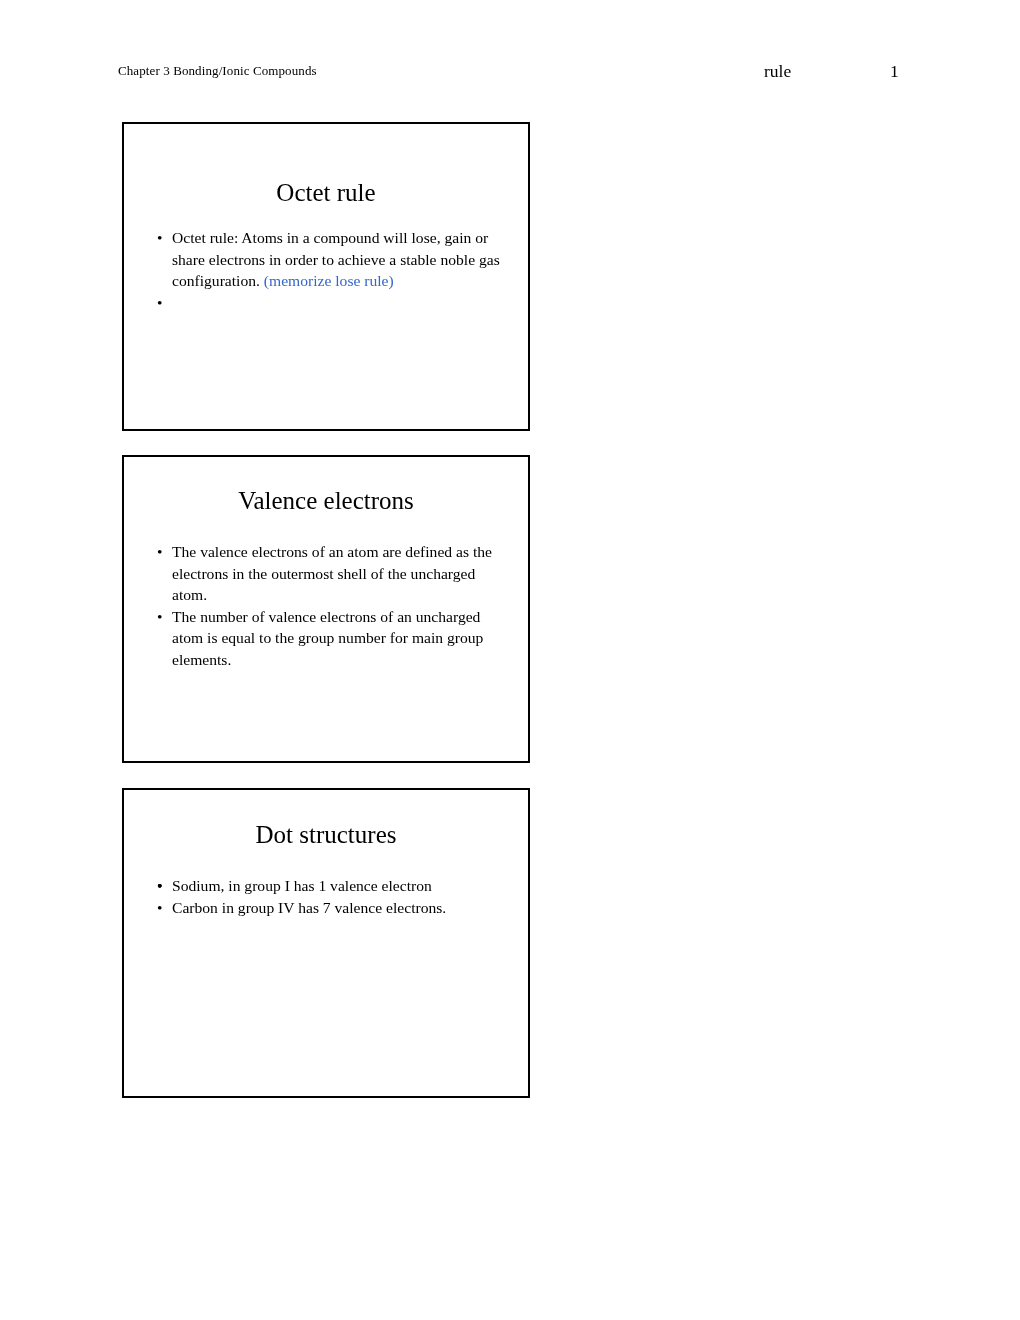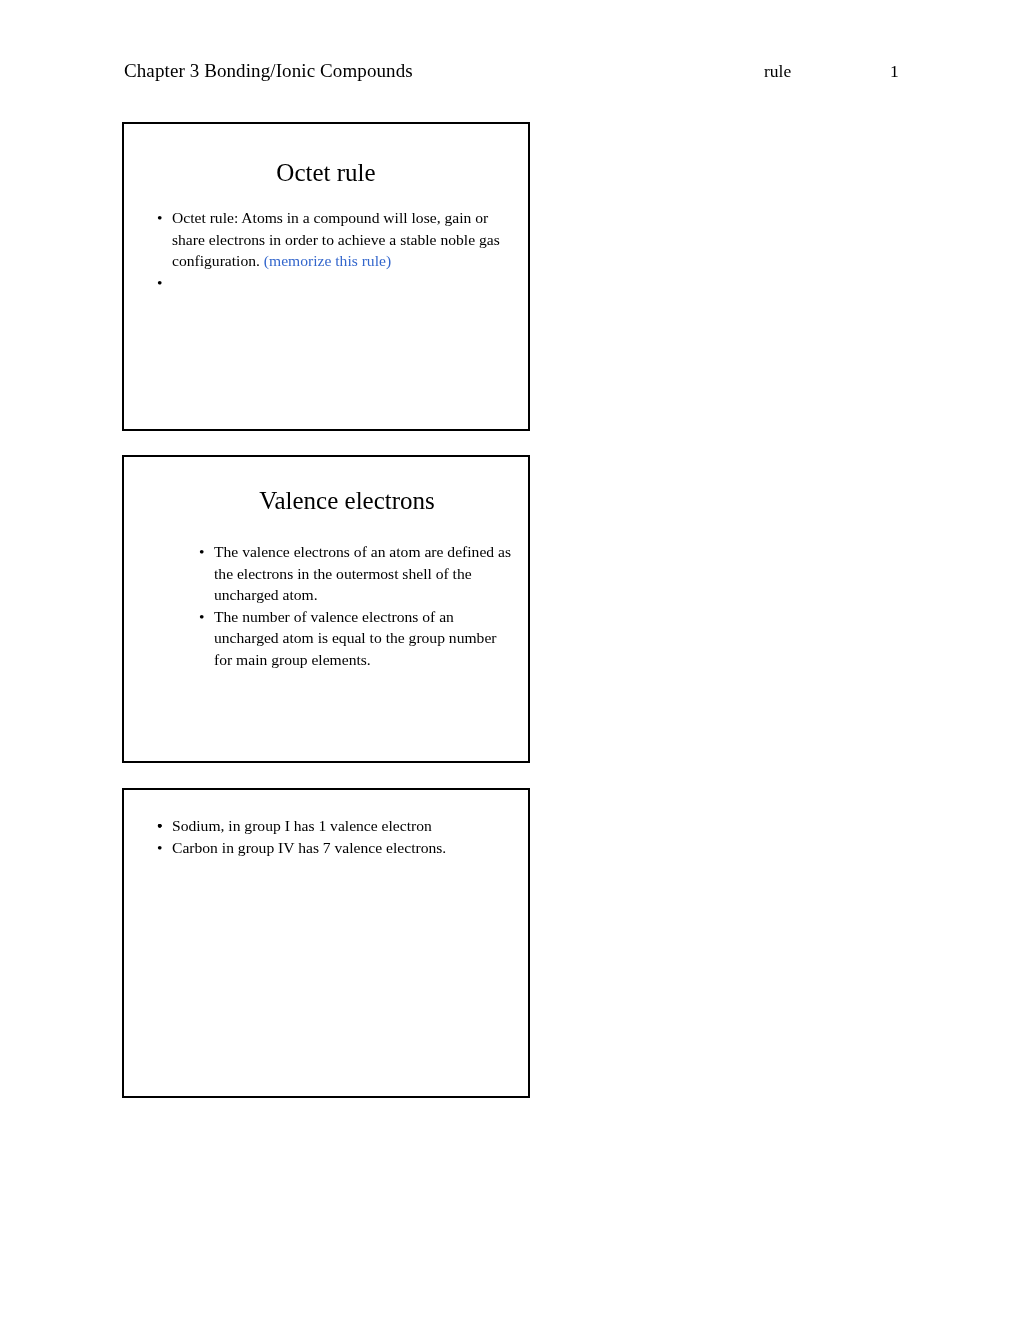--- a/index.html
+++ b/index.html
@@ -20,23 +20,23 @@
   
   .page-header {
     position: absolute;
     left: 0;
     top: 58px;
     width: 1020px;
     height: 28px;
   }
   .page-header .hdr-title {
     position: absolute;
-    left: 124px;
+    left: 118px;
     top: 0;
-    font-size: 19px;
+    font-size: 13px;
     line-height: 26px;
     white-space: nowrap;
     letter-spacing: 0.1px;
   }
   .page-header .hdr-pagelabel {
     position: absolute;
     left: 764px;
     top: 0;
     font-size: 17.5px;
     line-height: 26px;
@@ -52,32 +52,32 @@
   
   .slide {
     position: absolute;
     left: 122px;
     width: 408px;
     box-sizing: border-box;
     border: 2.5px solid #000000;
     background: #ffffff;
   }
   #slide-1 { top: 122px; height: 309px; }
-  #slide-2 { top: 455px; height: 308px; padding-left: 42px; }
+  #slide-2 { top: 455px; height: 308px; }
   #slide-3 { top: 788px; height: 310px; }
 
   .slide-title {
     text-align: center;
     font-size: 25px;
     line-height: 30px;
     font-weight: normal;
     margin: 0;
     white-space: nowrap;
   }
-  #slide-1 .slide-title { padding-top: 34px; }
+  #slide-1 .slide-title { padding-top: 54px; }
   #slide-2 .slide-title { padding-top: 29px; }
   #slide-3 .slide-title { padding-top: 30px; }
 
   .slide-body {
     margin: 0;
     padding: 0;
     list-style: none;
   }
   #slide-1 .slide-body { padding-top: 19px; }
   #slide-2 .slide-body { padding-top: 25px; }
@@ -114,21 +114,21 @@
   <div class="hdr-pagelabel">rule</div>
   <div class="hdr-pagenum">1</div>
 </div>
 
 <div class="slide" id="slide-1">
   <div class="slide-title">Octet rule</div>
   <div class="slide-body">
     <div class="bullet">
       <span class="bullet-marker">•</span>
       <span class="b">Octet rule:</span><span>  Atoms in a compound will lose, gain or share electrons in order to achieve a stable noble gas configuration.</span>
-      <span class="blue-note">(memorize this rule)</span>
+      <span class="blue-note">(memorize lose rule)</span>
     </div>
     <div class="bullet">
       <span class="bullet-marker">•</span>
     </div>
   </div>
 </div>
 
 <div class="slide" id="slide-2">
   <div class="slide-title">Valence electrons</div>
   <div class="slide-body">
@@ -137,20 +137,21 @@
       <span>The valence electrons of an atom are defined as the electrons in the outermost shell of the uncharged atom.</span>
     </div>
     <div class="bullet">
       <span class="bullet-marker">•</span>
       <span>The number of valence electrons of an uncharged atom is equal to the group number for main group elements.</span>
     </div>
   </div>
 </div>
 
 <div class="slide" id="slide-3">
+  <div class="slide-title">Dot structures</div>
   <div class="slide-body">
     <div class="bullet">
       <span class="bullet-marker">•</span>
     </div>
     <div class="bullet">
       <span class="bullet-marker">•</span>
     </div>
     <div class="bullet">
       <span class="bullet-marker">•</span>
       <span class="nowrapline">Sodium, in group I has 1 valence electron</span>

